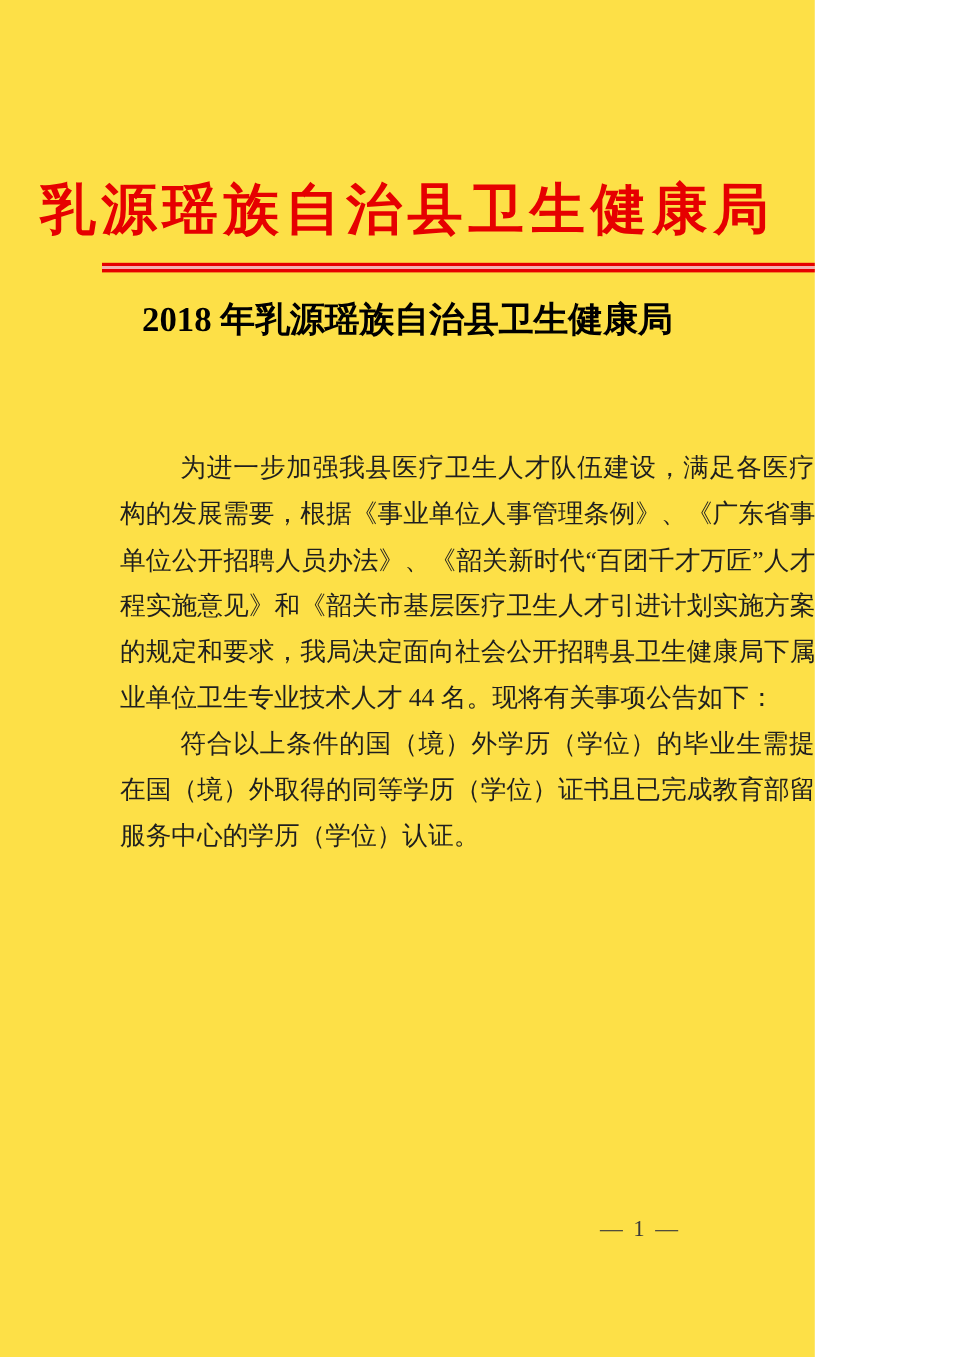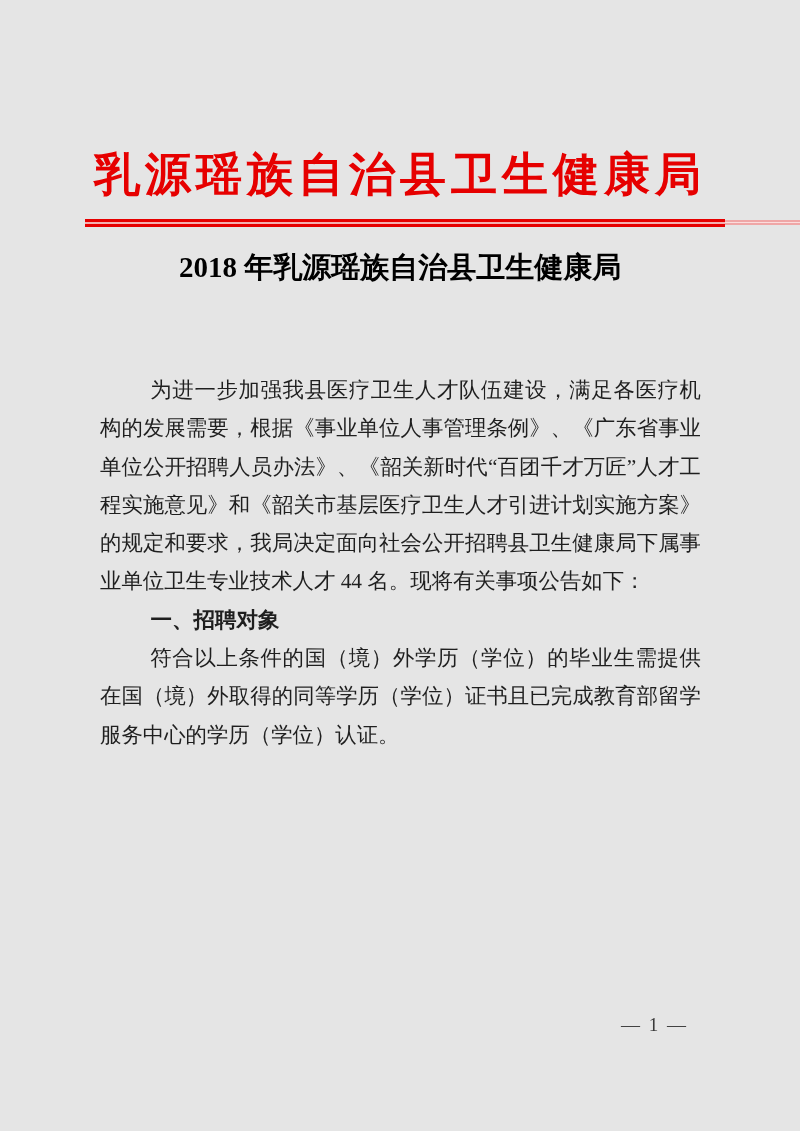--- a/index.html
+++ b/index.html
@@ -2,23 +2,23 @@
 <html><head>
 <meta charset="utf-8">
 <style>
   html, body {
     margin: 0;
     padding: 0;
     background: #ffffff;
   }
   .page {
     position: relative;
-    width: 800px;
+    width: 679px;
     height: 1131px;
-    background: #e5e5e5;
+    background: #fde047;
     overflow: hidden;
     font-family: "Liberation Serif", "DejaVu Serif", serif;
     color: #1c1c1c;
   }
   .masthead {
     position: absolute;
     top: 142px;
     left: 0;
     width: 100%;
     text-align: center;
@@ -120,19 +120,18 @@
     <div class="rule-main"></div>
     <div class="rule-ext"></div>
   </div>
 
   <div class="doc-title">
     <div class="t1">2018 年乳源瑶族自治县卫生健康局</div>
   </div>
 
   <div class="content">
     <p>为进一步加强我县医疗卫生人才队伍建设，满足各医疗机构的发展需要，根据《事业单位人事管理条例》、《广东省事业单位公开招聘人员办法》、《韶关新时代“百团千才万匠”人才工程实施意见》和《韶关市基层医疗卫生人才引进计划实施方案》的规定和要求，我局决定面向社会公开招聘县卫生健康局下属事业单位卫生专业技术人才 44 名。现将有关事项公告如下：</p>
-    <h2>一、招聘对象</h2>
     <p>符合以上条件的国（境）外学历（学位）的毕业生需提供在国（境）外取得的同等学历（学位）证书且已完成教育部留学服务中心的学历（学位）认证。</p>
   </div>
 
   <div class="footer">— 1 —</div>
 
 </div>
 
 </body></html>

